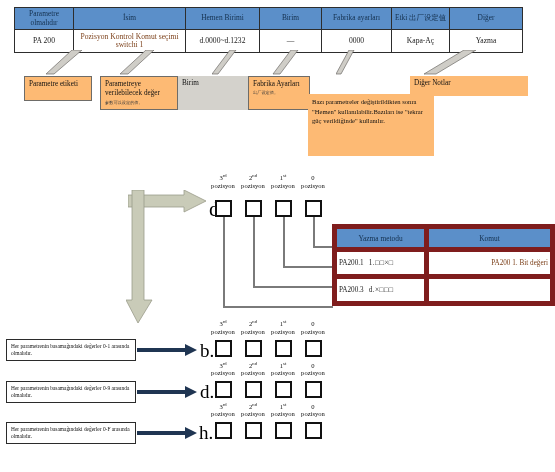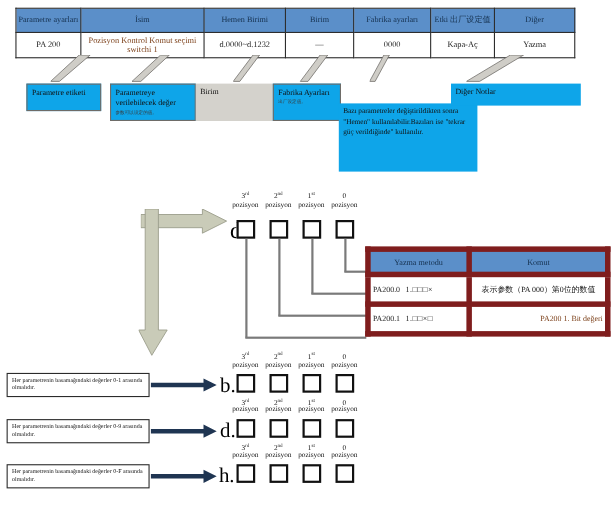--- a/index.html
+++ b/index.html
@@ -24,21 +24,21 @@
     background:#5b8fc9;color:#15314f;font-weight:normal;font-size:7.4px;
     height:19px;line-height:8.5px;
   }
   #param-table td{
     background:#ffffff;font-size:7.6px;height:20px;line-height:8.5px;
   }
   td.name-cell{color:#7b3f18;font-size:6.6px;line-height:7.6px;}
 
   
   .gbox{
-    background:#0ea5e9;border:1px solid #6e6c68;
+    background:#fdba74;border:1px solid #6e6c68;
     font-size:7.2px;line-height:9.3px;color:#111;
     padding:3px 4px;box-sizing:border-box;
   }
   .gbox .tiny{font-size:4.2px;line-height:5px;color:#3a3a3a;display:block;margin-top:1px;}
   .gbox.noborder{border:none;}
 
   
   .wedge{position:absolute;}
   .wedge svg{display:block;}
   .dprefix{
@@ -94,21 +94,21 @@
     <col style="width:59px">
       <col style="width:112px">
       <col style="width:74px">
     <col style="width:62px">
       <col style="width:70px">
       <col style="width:58px">
       <col style="width:73px">
   </colgroup>
   <thead>
     <tr>
-      <th>Parametre ayarları</th>
+      <th>Parametre olmalıdır</th>
       <th>İsim</th>
       <th>Hemen Birimi</th>
       <th>Birim</th>
       <th>Fabrika ayarları</th>
       <th>Etki 出厂设定值</th>
       <th>Diğer</th>
     </tr>
   </thead>
   <tbody>
     <tr>
@@ -239,29 +239,29 @@
     </colgroup>
   <thead>
     <tr>
       <th>Yazma metodu</th>
       <th>Komut</th>
     </tr>
   </thead>
   <tbody>
     <tr>
       <td class="code-cell">
-        <span class="code-key">PA200.0</span><span class="code-pat">1.□□□×</span>
-      </td>
-      <td class="mean-cn">表示参数（PA 000）第0位的数值</td>
-    </tr>
-    <tr>
-      <td class="code-cell">
         <span class="code-key">PA200.1</span><span class="code-pat">1.□□×□</span>
       </td>
       <td class="mean-tr">PA200 1. Bit değeri</td>
+    </tr>
+    <tr>
+      <td class="code-cell">
+        <span class="code-key">PA200.3</span><span class="code-pat">d.×□□□</span>
+      </td>
+      <td class="mean-tr"></td>
     </tr>
   </tbody>
 </table>
 
 <div>
   <div class="poslbl" style="left:205px;top:318px;">
     <span>3</span><sup>rd</sup><br>
     <span>pozisyon</span>
   </div>
   <div class="poslbl" style="left:235px;top:318px;">

